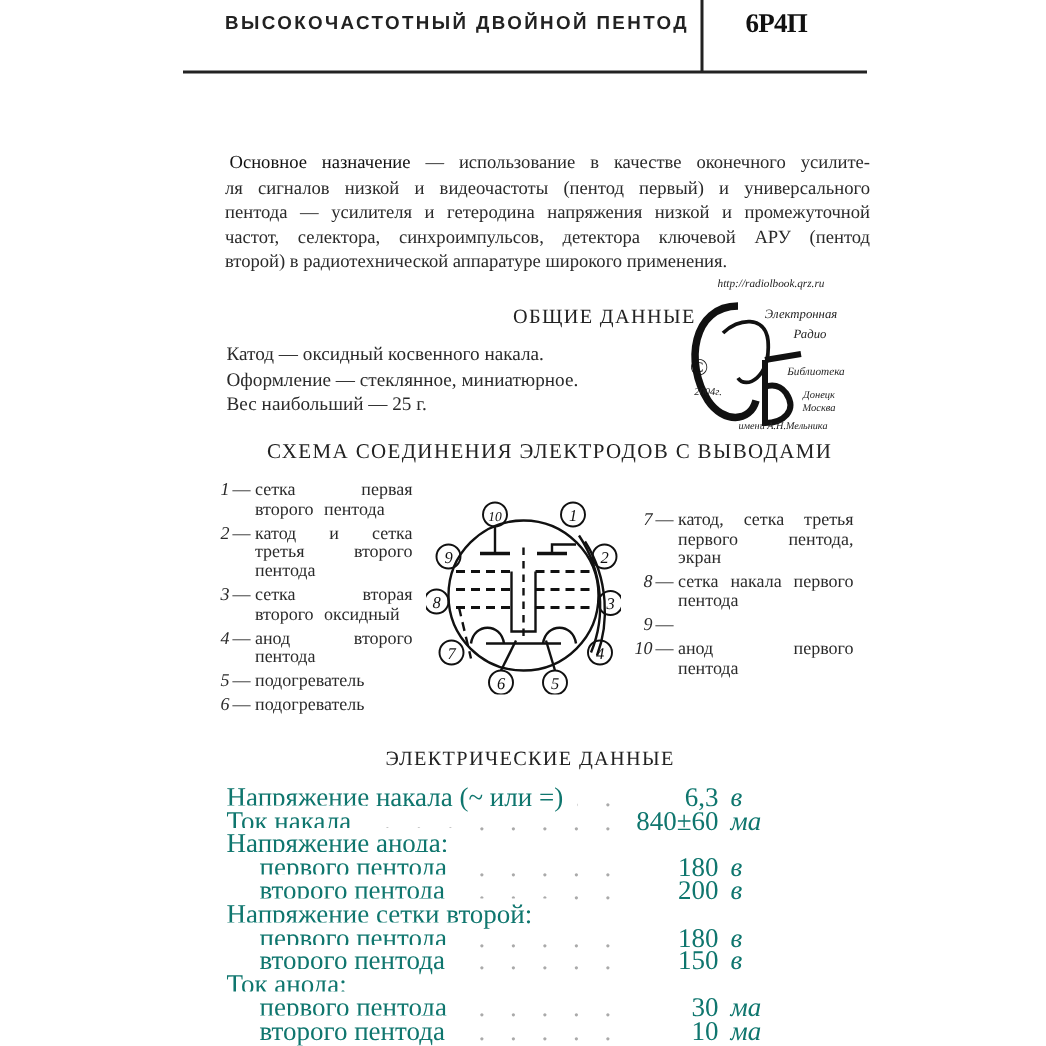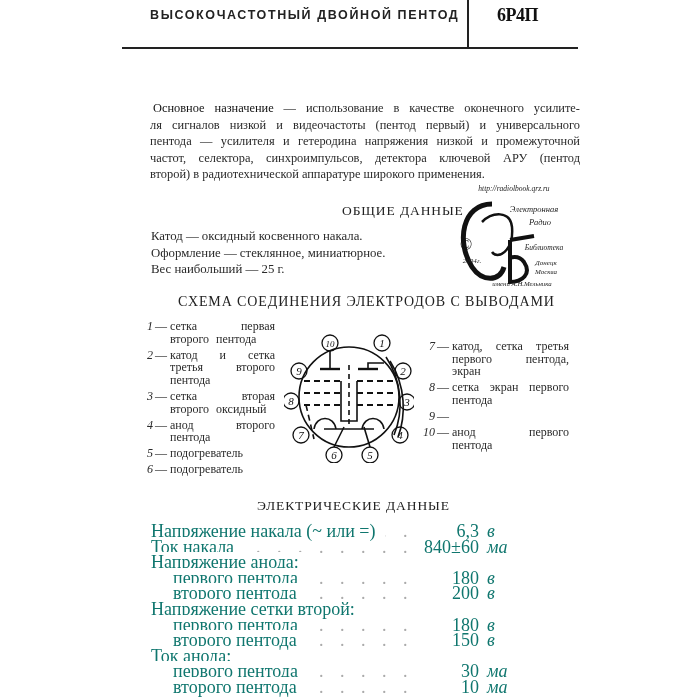--- a/index.html
+++ b/index.html
@@ -130,21 +130,21 @@
 
 <div class="abs pins pins-right">
   <div class="pin-item">
       <span class="pin-num">7</span>
       <span class="pin-dash">—</span>
       <span class="pin-text">катод, сетка третья первого пентода, экран</span>
     </div>
   <div class="pin-item">
       <span class="pin-num">8</span>
       <span class="pin-dash">—</span>
-      <span class="pin-text">сетка экран первого пентода</span>
+      <span class="pin-text">сетка накала первого пентода</span>
     </div>
   <div class="pin-item">
       <span class="pin-num">9</span>
       <span class="pin-dash">—</span>
     </div>
   <div class="pin-item">
       <span class="pin-num">10</span>
       <span class="pin-dash">—</span>
       <span class="pin-text">анод первого пентода</span>
     </div>

